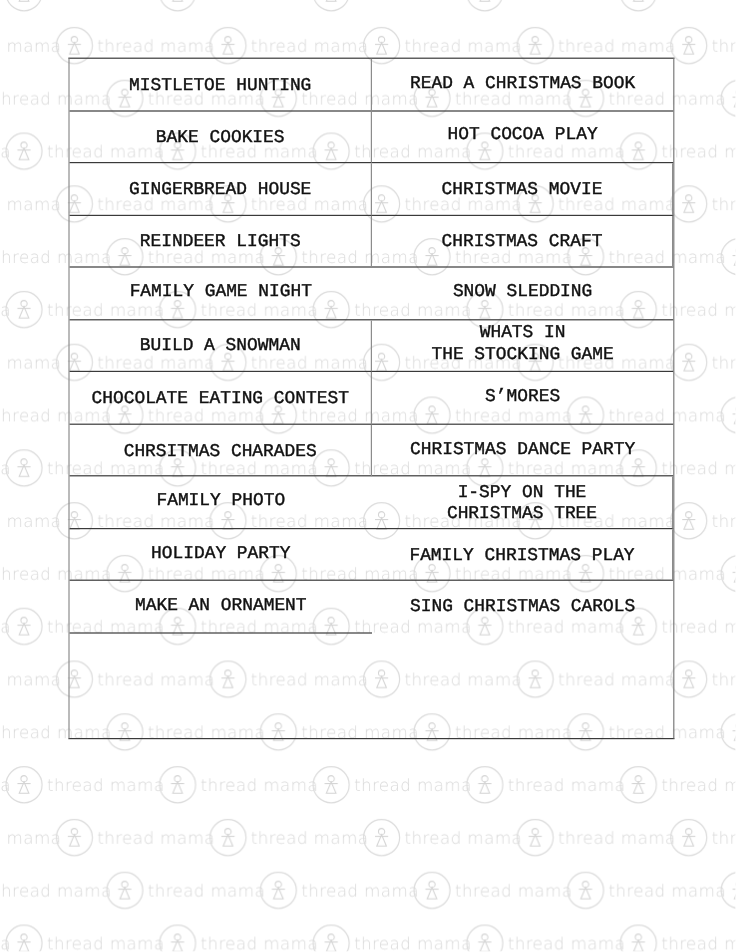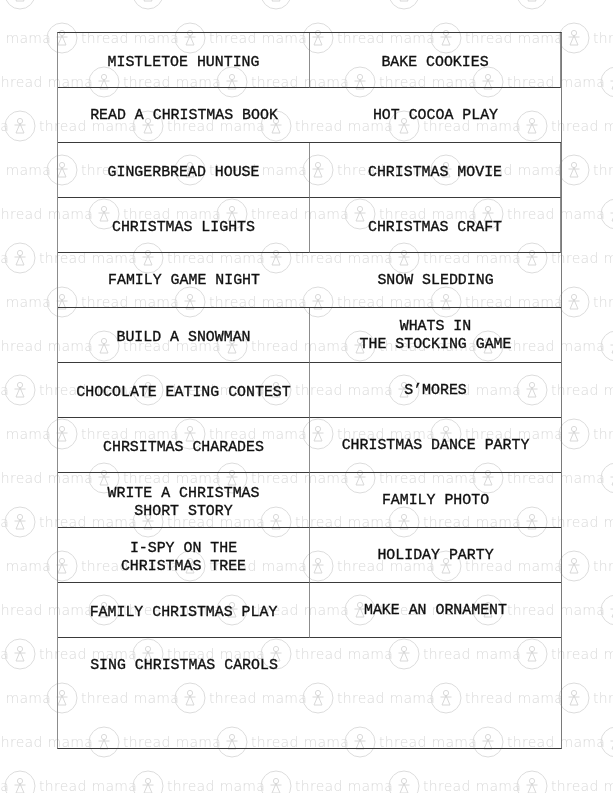--- a/index.html
+++ b/index.html
@@ -25,23 +25,23 @@
   .wm-text {
     font-family: "DejaVu Sans", "Liberation Sans", sans-serif;
     font-size: 14px;
     font-weight: 200;
     fill: #d9d9d9;
     letter-spacing: 0.3px;
   }
   .card-table {
     position: absolute;
     left: 57px;
-    top: 32px;
+    top: 48px;
     width: 505px;
-    height: 717px;
+    height: 568px;
     z-index: 1;
     border-left: 1.5px solid #8c8c8c;
     border-right: 1.5px solid #7a7a7a;
     border-top: 1px solid #3a3a3a;
     border-bottom: 1px solid #3a3a3a;
     box-sizing: border-box;
     display: grid;
     grid-template-columns: 252px 251px;
     grid-template-rows: repeat(13, 1fr);
   }
@@ -100,47 +100,45 @@
       <use href="#wm-unit" x="104" y="82"></use>
       <use href="#wm-unit" x="-24" y="82"></use>
       <use href="#wm-unit" x="-152" y="82"></use>
     </pattern>
   </defs>
   <rect x="0" y="0" width="613" height="793" fill="url(#wm-pattern)"></rect>
 </svg>
 
 <div class="card-table">
   <div class="card-cell col-left"><span class="card-label">MISTLETOE HUNTING</span></div>
+  <div class="card-cell col-right"><span class="card-label">READ A CHRISTMAS BOOK</span></div>
+
   <div class="card-cell col-left"><span class="card-label">BAKE COOKIES</span></div>
-
-  <div class="card-cell col-right"><span class="card-label">READ A CHRISTMAS BOOK</span></div>
   <div class="card-cell col-right"><span class="card-label">HOT COCOA PLAY</span></div>
 
   <div class="card-cell col-left"><span class="card-label">GINGERBREAD HOUSE</span></div>
 
   <div class="card-cell col-left"><span class="card-label">CHRISTMAS MOVIE</span></div>
 
-  <div class="card-cell col-left"><span class="card-label">CHRISTMAS LIGHTS</span></div>
+  <div class="card-cell col-left"><span class="card-label">REINDEER LIGHTS</span></div>
   <div class="card-cell col-left"><span class="card-label">CHRISTMAS CRAFT</span></div>
 
   <div class="card-cell col-right"><span class="card-label">FAMILY GAME NIGHT</span></div>
   <div class="card-cell col-right"><span class="card-label">SNOW SLEDDING</span></div>
 
   <div class="card-cell col-left"><span class="card-label">BUILD A SNOWMAN</span></div>
   <div class="card-cell col-right"><span class="card-label">WHATS IN
 THE STOCKING GAME</span></div>
 
   <div class="card-cell col-left"><span class="card-label">CHOCOLATE EATING CONTEST</span></div>
   <div class="card-cell col-right"><span class="card-label">S’MORES</span></div>
 
   <div class="card-cell col-left"><span class="card-label">CHRSITMAS CHARADES</span></div>
   <div class="card-cell col-right"><span class="card-label">CHRISTMAS DANCE PARTY</span></div>
 
-  <div class="card-cell col-left"><span class="card-label">WRITE A CHRISTMAS
-SHORT STORY</span></div>
   <div class="card-cell col-right"><span class="card-label">FAMILY PHOTO</span></div>
 
   <div class="card-cell col-left"><span class="card-label">I-SPY ON THE
 CHRISTMAS TREE</span></div>
   <div class="card-cell col-right"><span class="card-label">HOLIDAY PARTY</span></div>
 
   <div class="card-cell col-left"><span class="card-label">FAMILY CHRISTMAS PLAY</span></div>
   <div class="card-cell col-right"><span class="card-label">MAKE AN ORNAMENT</span></div>
 
   <div class="card-cell col-right last-row"><span class="card-label">SING CHRISTMAS CAROLS</span></div>

